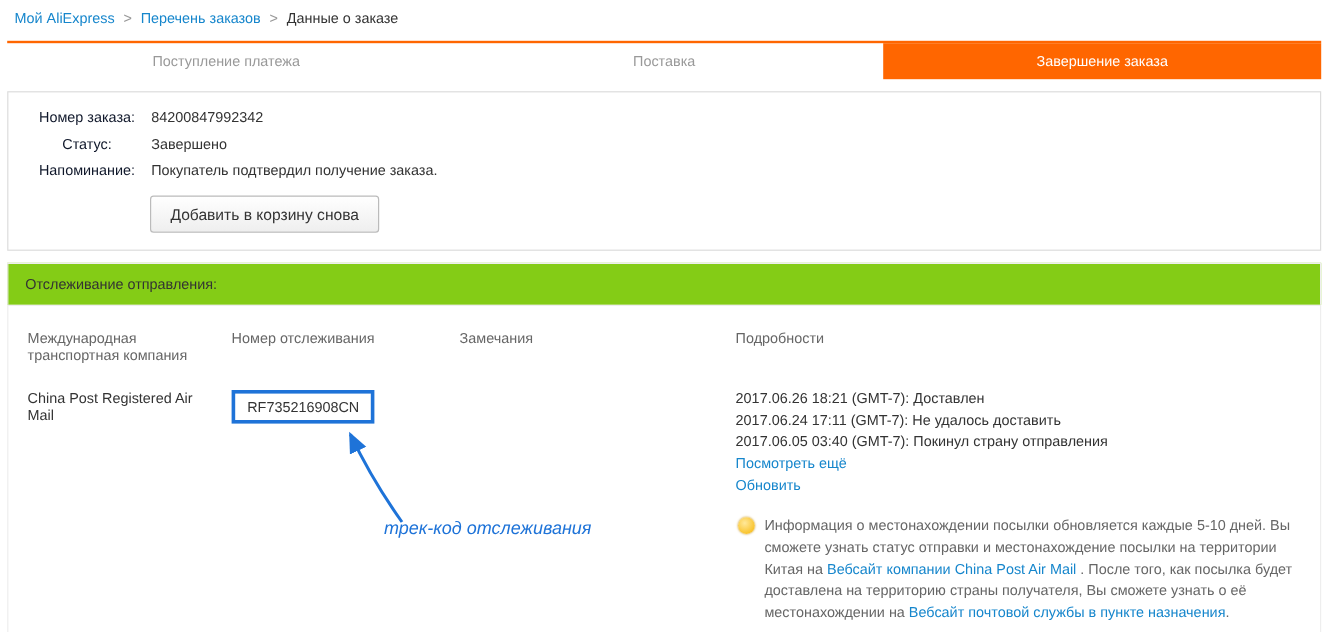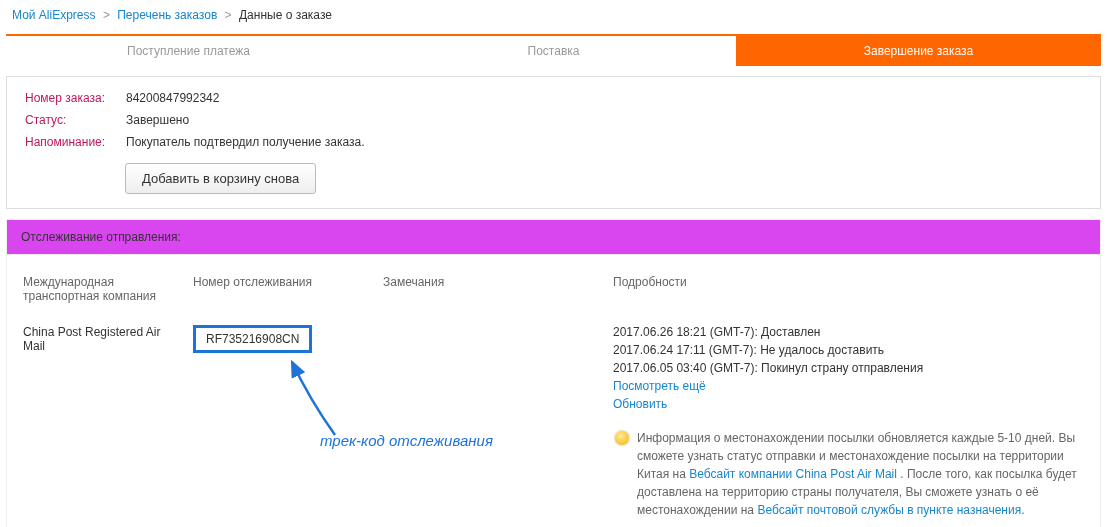--- a/index.html
+++ b/index.html
@@ -5,25 +5,25 @@
   body{margin:0;font-family:Arial,sans-serif;font-size:12px;color:#333;background:#fff;width:1107px}
   a{color:#1686cc;text-decoration:none}
   .breadcrumb{padding:8px 12px;color:#333}
   .breadcrumb a{color:#1686cc}
   .breadcrumb .sep{color:#999;margin:0 4px}
   .steps{display:flex;border-top:2px solid #f60;margin:4px 6px 0 6px}
   .step{flex:1;text-align:center;padding:8px 0;font-size:12px;color:#999}
   .step.active{background:#f60;color:#fff;font-weight:normal}
   .panel{border:1px solid #ddd;margin:10px 6px 0 6px;padding:14px 18px}
   .row{display:flex;margin-bottom:8px;align-items:baseline}
-  .row .lbl{width:95px;text-align:left;color:#be185d;margin-right:6px}
+  .row .lbl{width:95px;text-align:center;color:#0f172a;margin-right:6px}
   .row .val{color:#333}
   .green{color:#009900}
   .btn{display:inline-block;background:linear-gradient(#fff,#eee);border:1px solid #bbb;border-radius:3px;padding:7px 16px;font-size:13px;font-weight:normal;color:#333;margin-left:100px;margin-top:6px;cursor:pointer}
-  .section-title{background:#d946ef;padding:10px 14px;margin:10px 6px 0 6px;border:1px solid #eee;border-bottom:none;color:#333;font-size:12px}
+  .section-title{background:#84cc16;padding:10px 14px;margin:10px 6px 0 6px;border:1px solid #eee;border-bottom:none;color:#333;font-size:12px}
   .track-panel{border:1px solid #eee;margin:0 6px 10px 6px;padding:14px 6px}
   .track-table{width:100%;border-collapse:collapse}
   .track-table th{text-align:left;font-weight:normal;color:#666;padding:6px 10px 18px 10px;vertical-align:top;font-size:12px}
   .track-table td{vertical-align:top;padding:4px 10px;font-size:12px;color:#333}
   .col1{width:150px}
   .col2{width:170px}
   .col3{width:210px}
   .box{border:3px solid #1e73d8;border-radius:0;padding:4px 10px;display:inline-block;color:#333;position:relative}
   .arrow-svg{position:absolute;left:280px;top:350px;pointer-events:none}
   .annot{position:absolute;left:320px;top:432px;color:#1e73d8;font-size:15px;font-family:"Segoe UI",Arial,sans-serif;font-style:italic}

